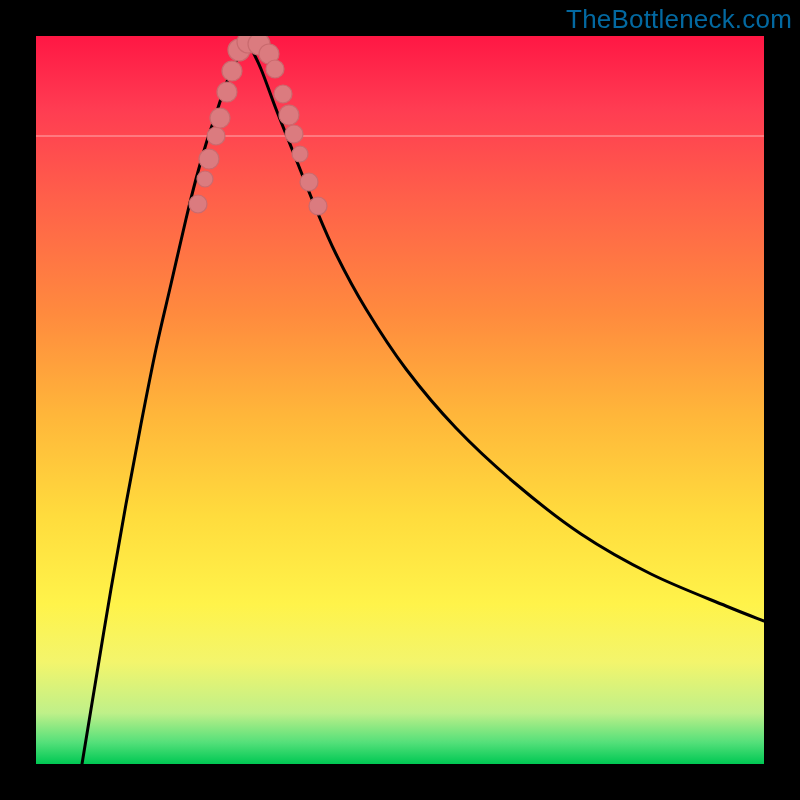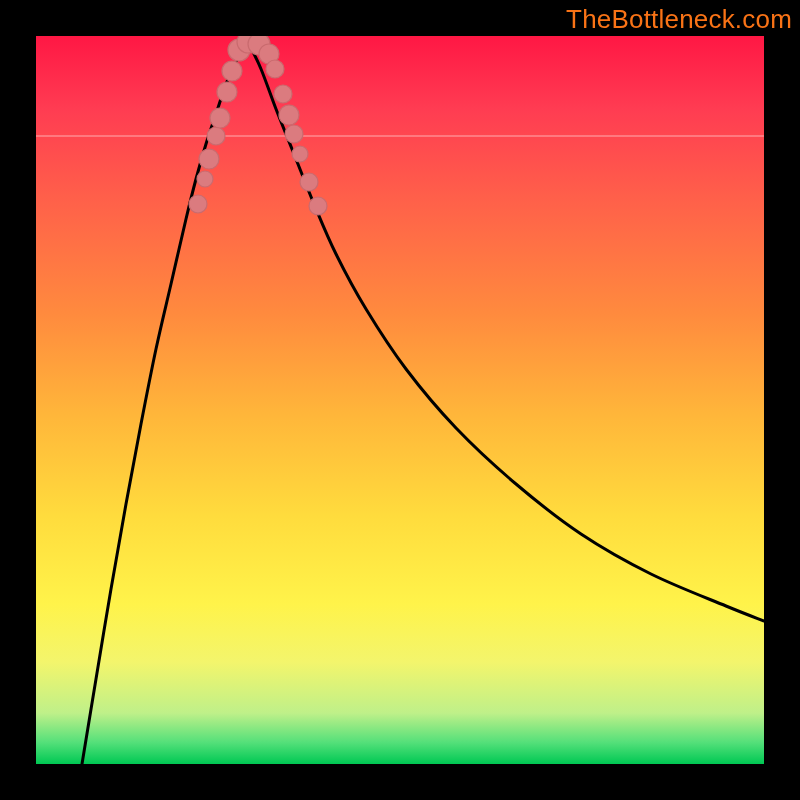--- a/index.html
+++ b/index.html
@@ -29,21 +29,21 @@
       #f3f56c 86%,
       #bff089 93%,
       #55e07a 97%,
       #00c853 100%
     );
   }
   .watermark {
     position: absolute;
     top: 4px;
     right: 8px;
-    color: #f97316;
+    color: #0369a1;
     font-size: 26px;
     font-weight: 400;
     letter-spacing: 0.2px;
     user-select: none;
   }
   svg.overlay {
     position: absolute;
     left: 36px;
     top: 36px;
     width: 728px;

